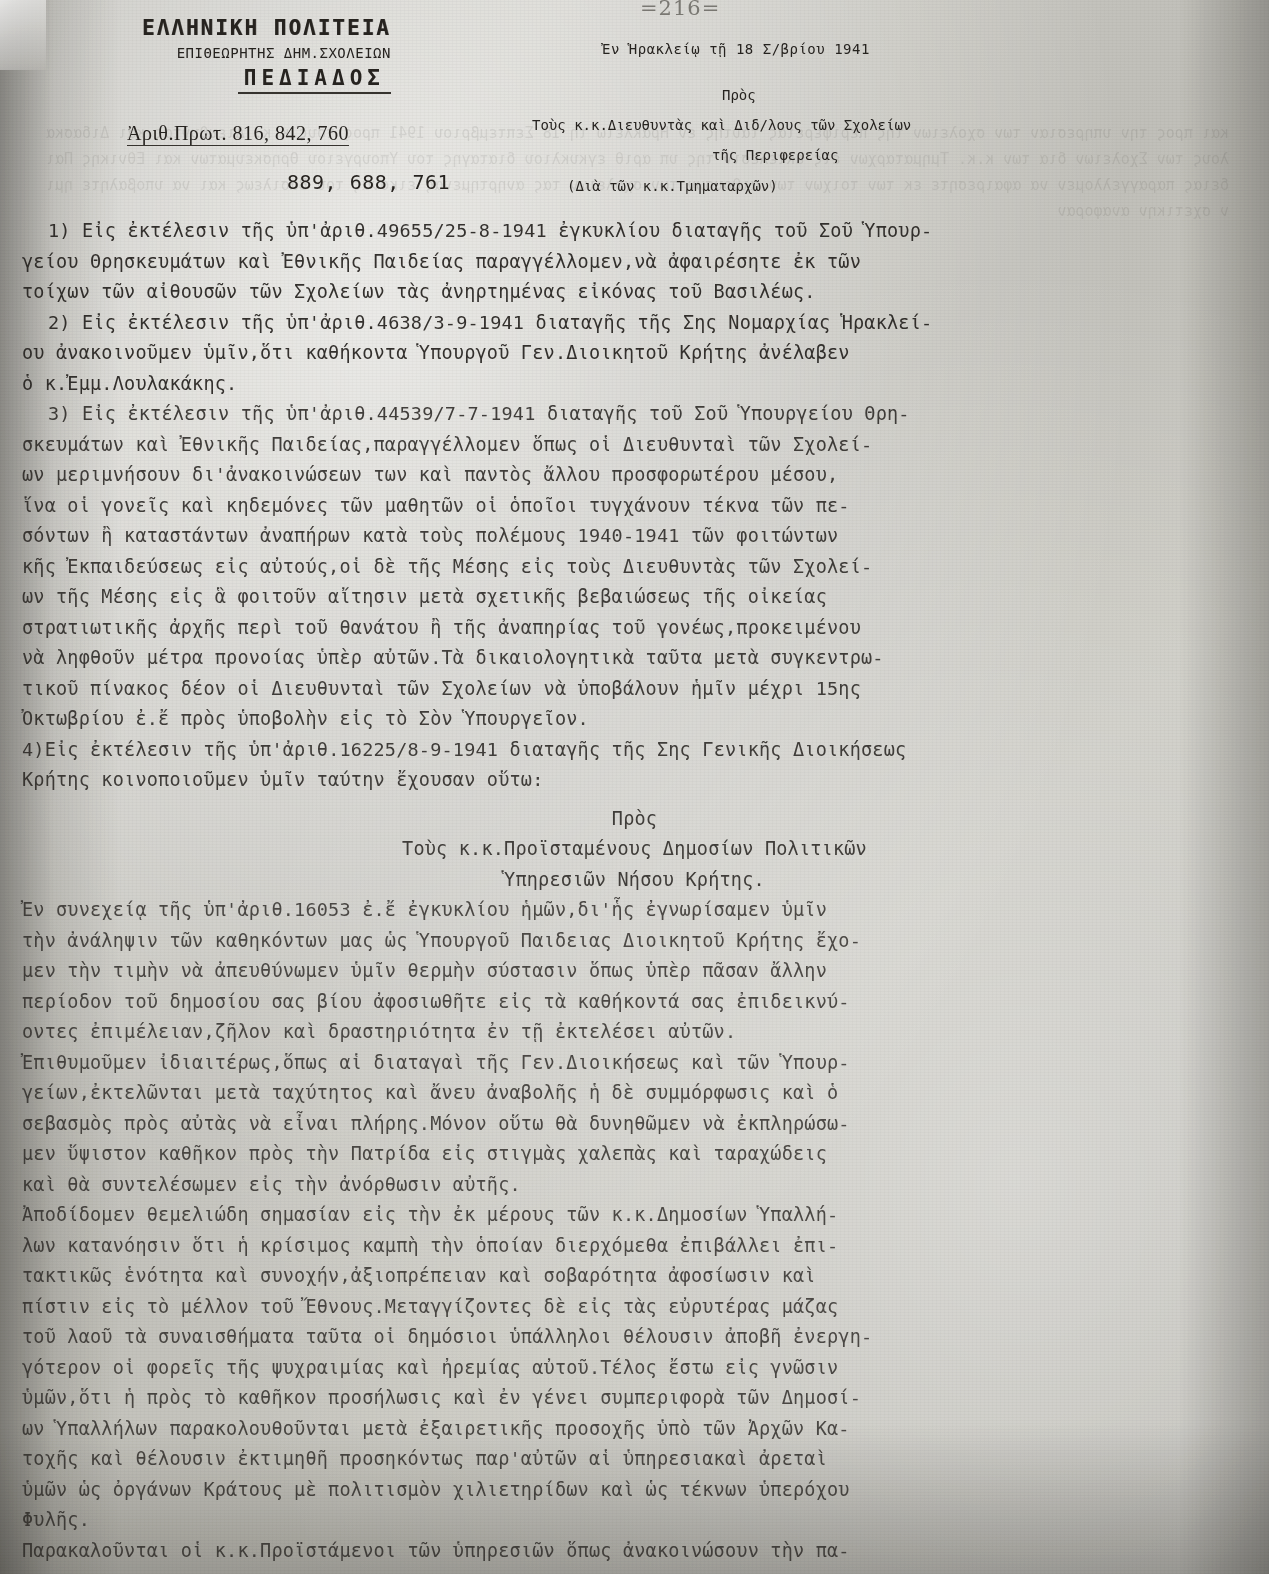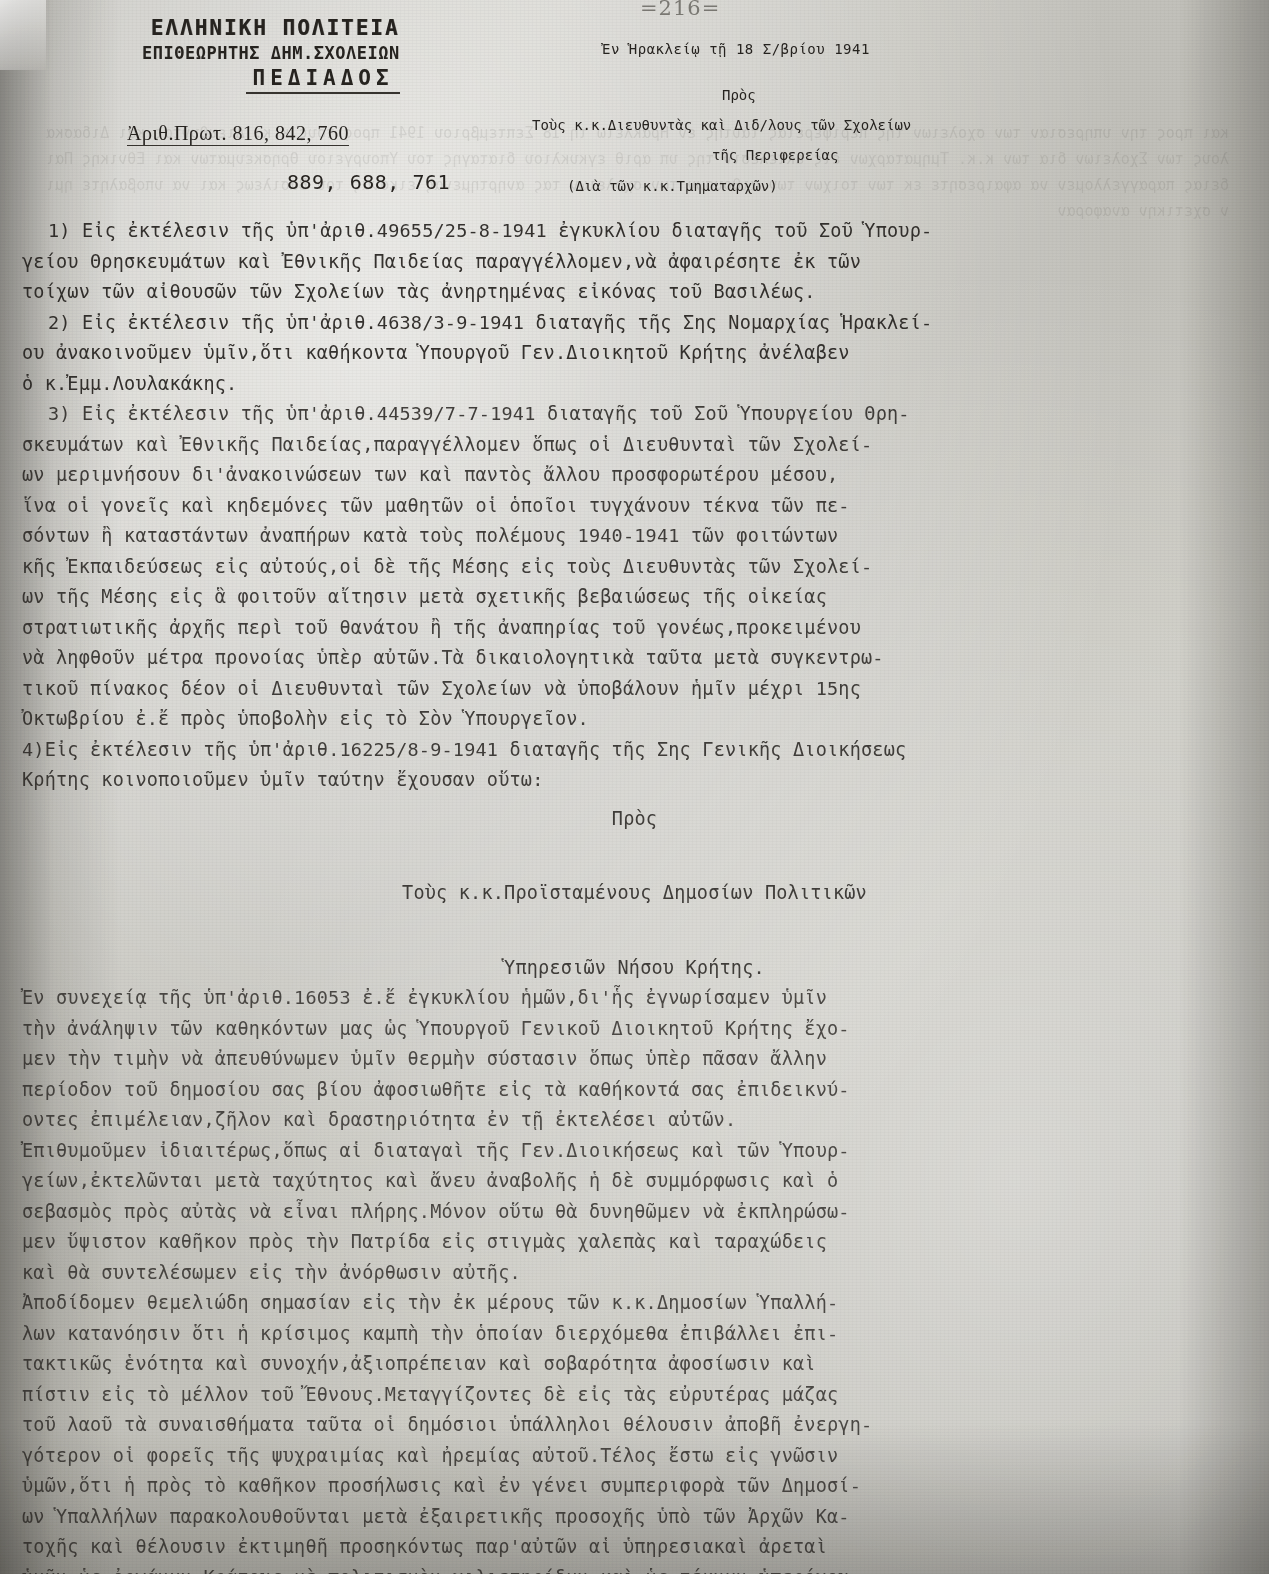--- a/index.html
+++ b/index.html
@@ -93,23 +93,23 @@
     text-align: right;
     line-height: 25px;
   }
   .hdr-line1 {
     font-size: 21px;
     letter-spacing: 2px;
     font-weight: bold;
     text-shadow: 0.5px 0 0 rgba(40,38,34,0.6);
   }
   .hdr-line2 {
-    font-size: 17px;
+    font-size: 14px;
     letter-spacing: 0.5px;
-    font-weight: bold;
+    font-weight: normal;
   }
   .hdr-line3 {
     font-size: 21px;
     letter-spacing: 5px;
     font-weight: bold;
     border-bottom: 2px solid #3a3833;
     display: inline-block;
     padding: 0 6px 1px 6px;
   }
   .hdr-prot {
@@ -148,21 +148,21 @@
   .body {
     position: relative;
     font-size: 18.5px;
     line-height: 30.5px;
     letter-spacing: 0.2px;
     margin-top: -4px;
   }
   .para { margin-bottom: 0; }
   .ln { white-space: pre-wrap; display: block; }
   .ind { padding-left: 26px; }
-  .center { text-align: center; margin-top: 44px; }
+  .center { text-align: center; }
   .sub-head { margin-top: 8px; }
   .blurred { filter: blur(0.35px); }
   .fade1 { opacity: 0.92; }
   .fade2 { opacity: 0.85; }
   .fade3 { opacity: 0.78; }
   .corner-curl {
     position: absolute;
     left: 0; top: 0;
     width: 46px; height: 70px;
     background: linear-gradient(135deg, rgba(255,255,255,0.75), rgba(190,188,182,0.2));
@@ -241,21 +241,21 @@
         <span class="ln"><span>4)</span><span>Εἰς ἐκτέλεσιν τῆς ὑπ'ἀριθ.16225/8-9-1941 διαταγῆς τῆς Σης Γενικῆς Διοικήσεως</span></span>
         <span class="ln">Κρήτης κοινοποιοῦμεν ὑμῖν ταύτην ἔχουσαν οὕτω:</span>
       </div>
 
       <div class="sub-head center fade2">Πρὸς</div>
       <div class="center fade2">Τοὺς κ.κ.Προϊσταμένους Δημοσίων Πολιτικῶν</div>
       <div class="center fade2">Ὑπηρεσιῶν Νήσου Κρήτης.</div>
 
       <div class="para blurred fade3">
         <span class="ln">Ἐν συνεχείᾳ τῆς ὑπ'ἀριθ.16053 ἐ.ἔ ἐγκυκλίου ἡμῶν,δι'ἧς ἐγνωρίσαμεν ὑμῖν</span>
-        <span class="ln">τὴν ἀνάληψιν τῶν καθηκόντων μας ὡς Ὑπουργοῦ Γενικοῦ Διοικητοῦ Κρήτης ἔχο-</span>
+        <span class="ln">τὴν ἀνάληψιν τῶν καθηκόντων μας ὡς Ὑπουργοῦ Παιδειας Διοικητοῦ Κρήτης ἔχο-</span>
         <span class="ln">μεν τὴν τιμὴν νὰ ἀπευθύνωμεν ὑμῖν θερμὴν σύστασιν ὅπως ὑπὲρ πᾶσαν ἄλλην</span>
         <span class="ln">περίοδον τοῦ δημοσίου σας βίου ἀφοσιωθῆτε εἰς τὰ καθήκοντά σας ἐπιδεικνύ-</span>
         <span class="ln">οντες ἐπιμέλειαν,ζῆλον καὶ δραστηριότητα ἐν τῇ ἐκτελέσει αὐτῶν.</span>
         <span class="ln">Ἐπιθυμοῦμεν ἰδιαιτέρως,ὅπως αἱ διαταγαὶ τῆς Γεν.Διοικήσεως καὶ τῶν Ὑπουρ-</span>
         <span class="ln">γείων,ἐκτελῶνται μετὰ ταχύτητος καὶ ἄνευ ἀναβολῆς ἡ δὲ συμμόρφωσις καὶ ὁ</span>
         <span class="ln">σεβασμὸς πρὸς αὐτὰς νὰ εἶναι πλήρης.Μόνον οὕτω θὰ δυνηθῶμεν νὰ ἐκπληρώσω-</span>
         <span class="ln">μεν ὕψιστον καθῆκον πρὸς τὴν Πατρίδα εἰς στιγμὰς χαλεπὰς καὶ ταραχώδεις</span>
         <span class="ln">καὶ θὰ συντελέσωμεν εἰς τὴν ἀνόρθωσιν αὐτῆς.</span>
         <span class="ln">Ἀποδίδομεν θεμελιώδη σημασίαν εἰς τὴν ἐκ μέρους τῶν κ.κ.Δημοσίων Ὑπαλλή-</span>
         <span class="ln">λων κατανόησιν ὅτι ἡ κρίσιμος καμπὴ τὴν ὁποίαν διερχόμεθα ἐπιβάλλει ἐπι-</span>

